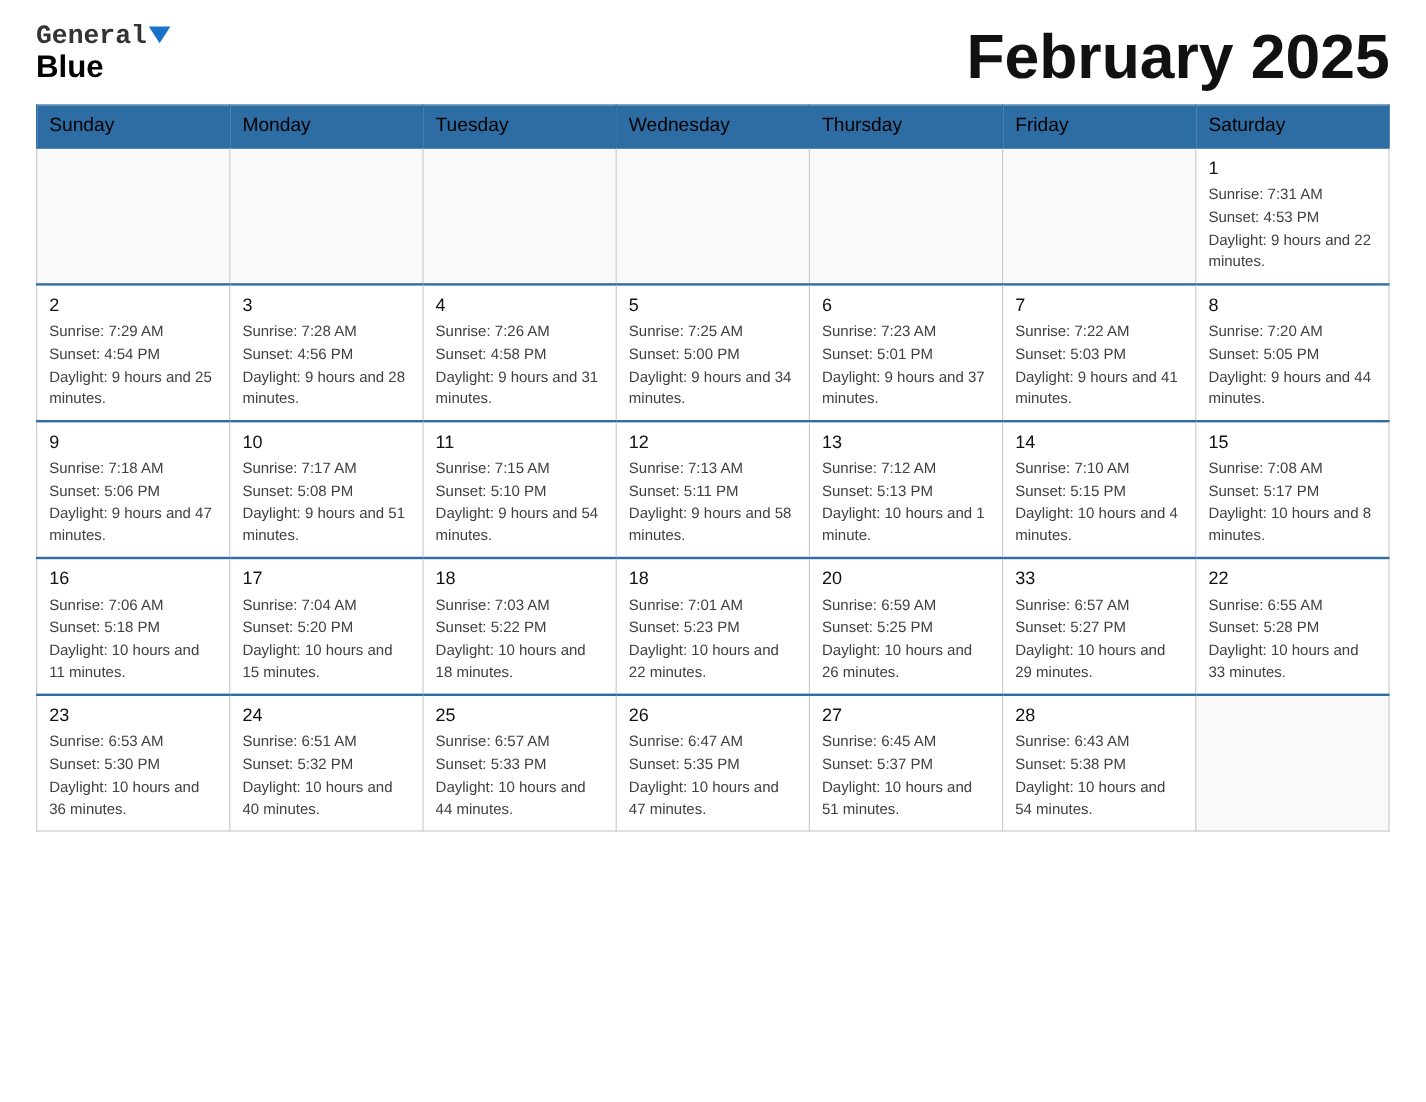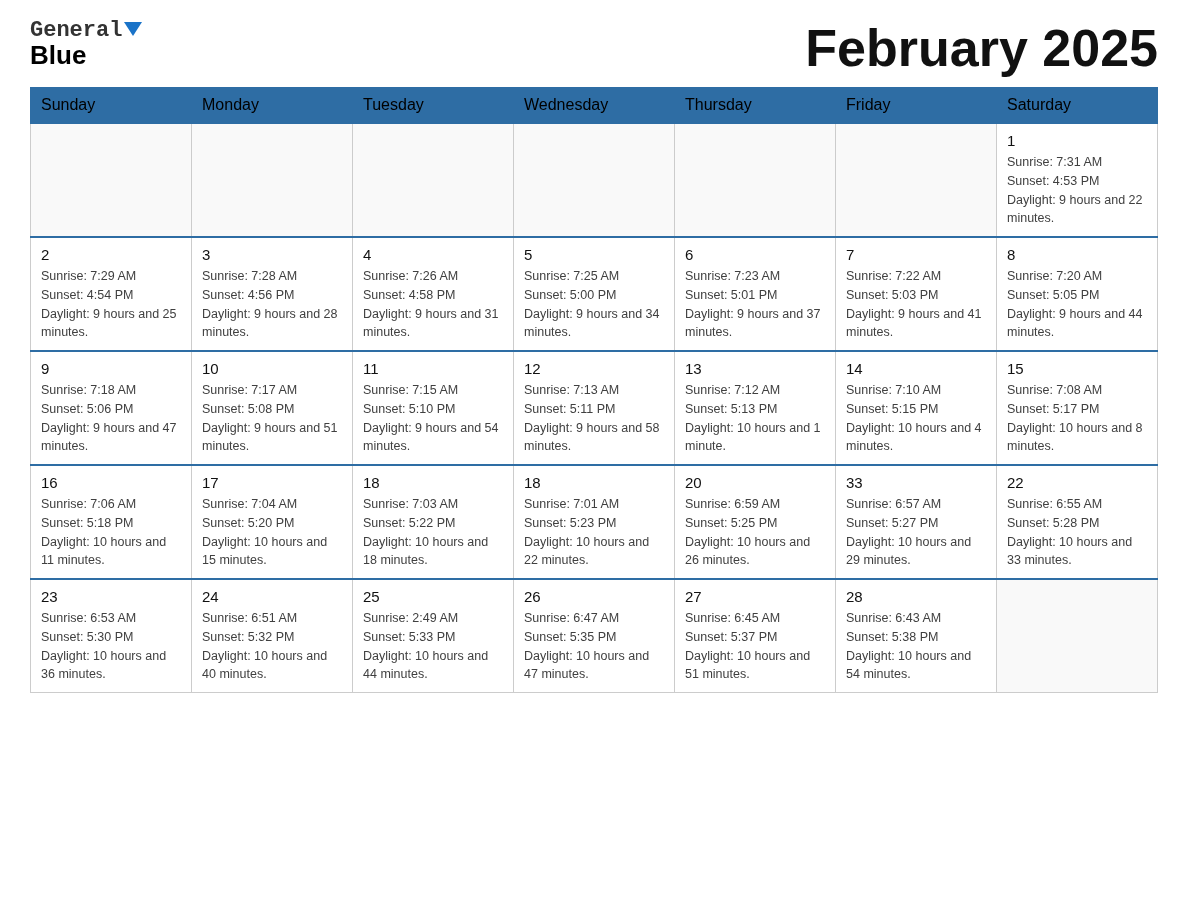--- a/index.html
+++ b/index.html
@@ -283,21 +283,21 @@
 Daylight: 10 hours and 36 minutes.</div>
         </td>
         <td>
           <div class="day-number">24</div>
           <div class="day-info">Sunrise: 6:51 AM
 Sunset: 5:32 PM
 Daylight: 10 hours and 40 minutes.</div>
         </td>
         <td>
           <div class="day-number">25</div>
-          <div class="day-info">Sunrise: 2:49 AM
+          <div class="day-info">Sunrise: 6:57 AM
 Sunset: 5:33 PM
 Daylight: 10 hours and 44 minutes.</div>
         </td>
         <td>
           <div class="day-number">26</div>
           <div class="day-info">Sunrise: 6:47 AM
 Sunset: 5:35 PM
 Daylight: 10 hours and 47 minutes.</div>
         </td>
         <td>

